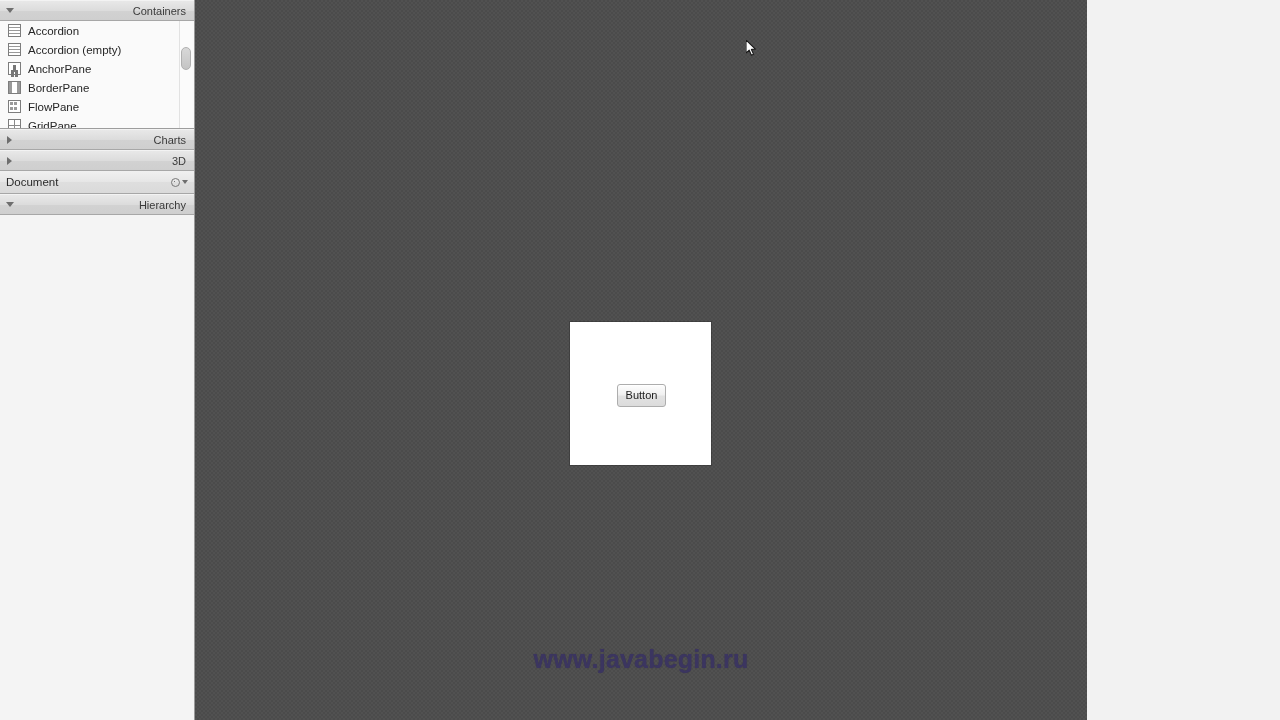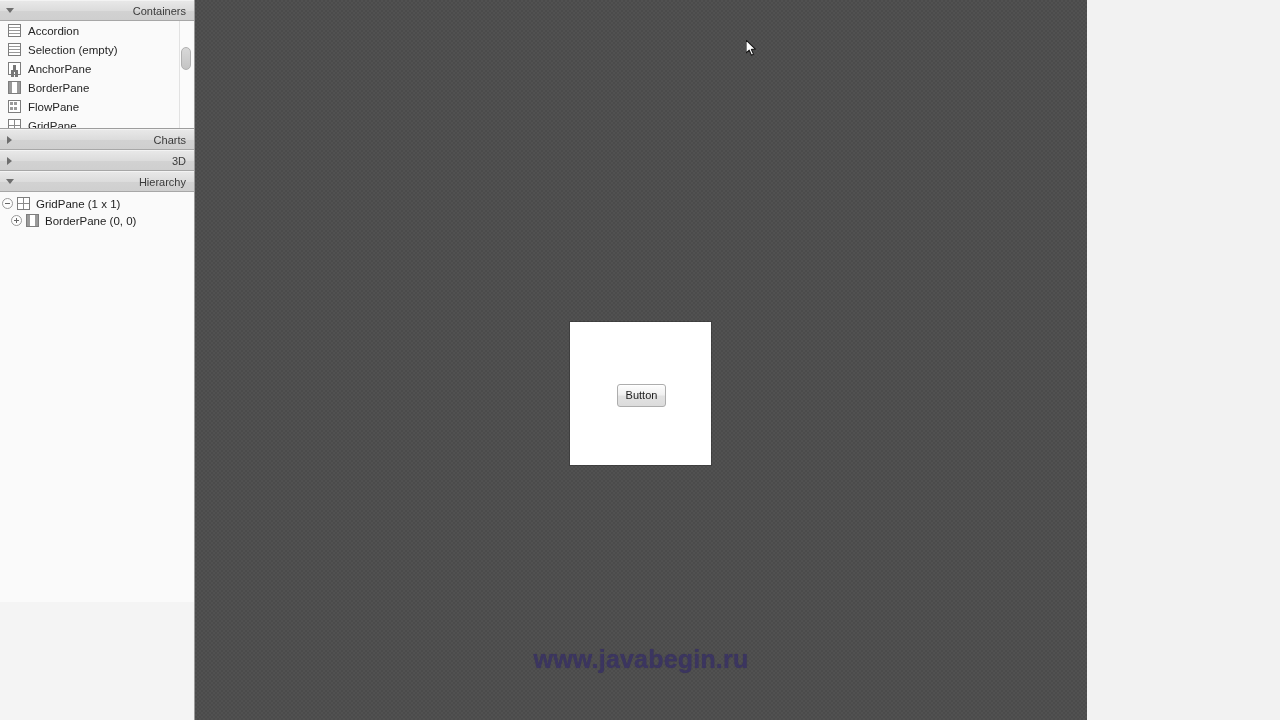--- a/index.html
+++ b/index.html
@@ -393,21 +393,21 @@
 
     <div id="containers-list">
 
       <div class="list-row">
         <span class="ico ico-accordion"></span>
         <span class="label">Accordion</span>
       </div>
 
       <div class="list-row">
         <span class="ico ico-accordion"></span>
-        <span class="label">Selection  (empty)</span>
+        <span class="label">Accordion  (empty)</span>
       </div>
 
       <div class="list-row">
         <span class="ico ico-anchorpane"></span>
         <span class="label">AnchorPane</span>
       </div>
 
       <div class="list-row">
         <span class="ico ico-borderpane"></span>
         <span class="label">BorderPane</span>
@@ -435,37 +435,29 @@
     <div class="section-header">
       <span class="tri tri-right"></span>
       <span class="title">Charts</span>
     </div>
 
     <div class="section-header">
       <span class="tri tri-right"></span>
       <span class="title">3D</span>
     </div>
 
+    <div id="document-bar">
+      <span>Document</span>
+      <span class="gear-wrap">
+        <span class="gear"></span>
+        <span class="tri-down-sm"></span>
+      </span>
+    </div>
 
     <div class="section-header">
       <span class="tri tri-down"></span>
       <span class="title">Hierarchy</span>
     </div>
 
-    <div id="hierarchy-tree">
-
-      <div class="tree-row depth0">
-        <span class="disc"></span>
-        <span class="ico ico-gridpane"></span>
-        <span class="tlabel">GridPane (1 x 1)</span>
-      </div>
-
-      <div class="tree-row depth1">
-        <span class="disc plus"></span>
-        <span class="ico ico-borderpane"></span>
-        <span class="tlabel">BorderPane (0, 0)</span>
-      </div>
-
-    </div>
   </div>
 
 
 </div>
 
 </body></html>

